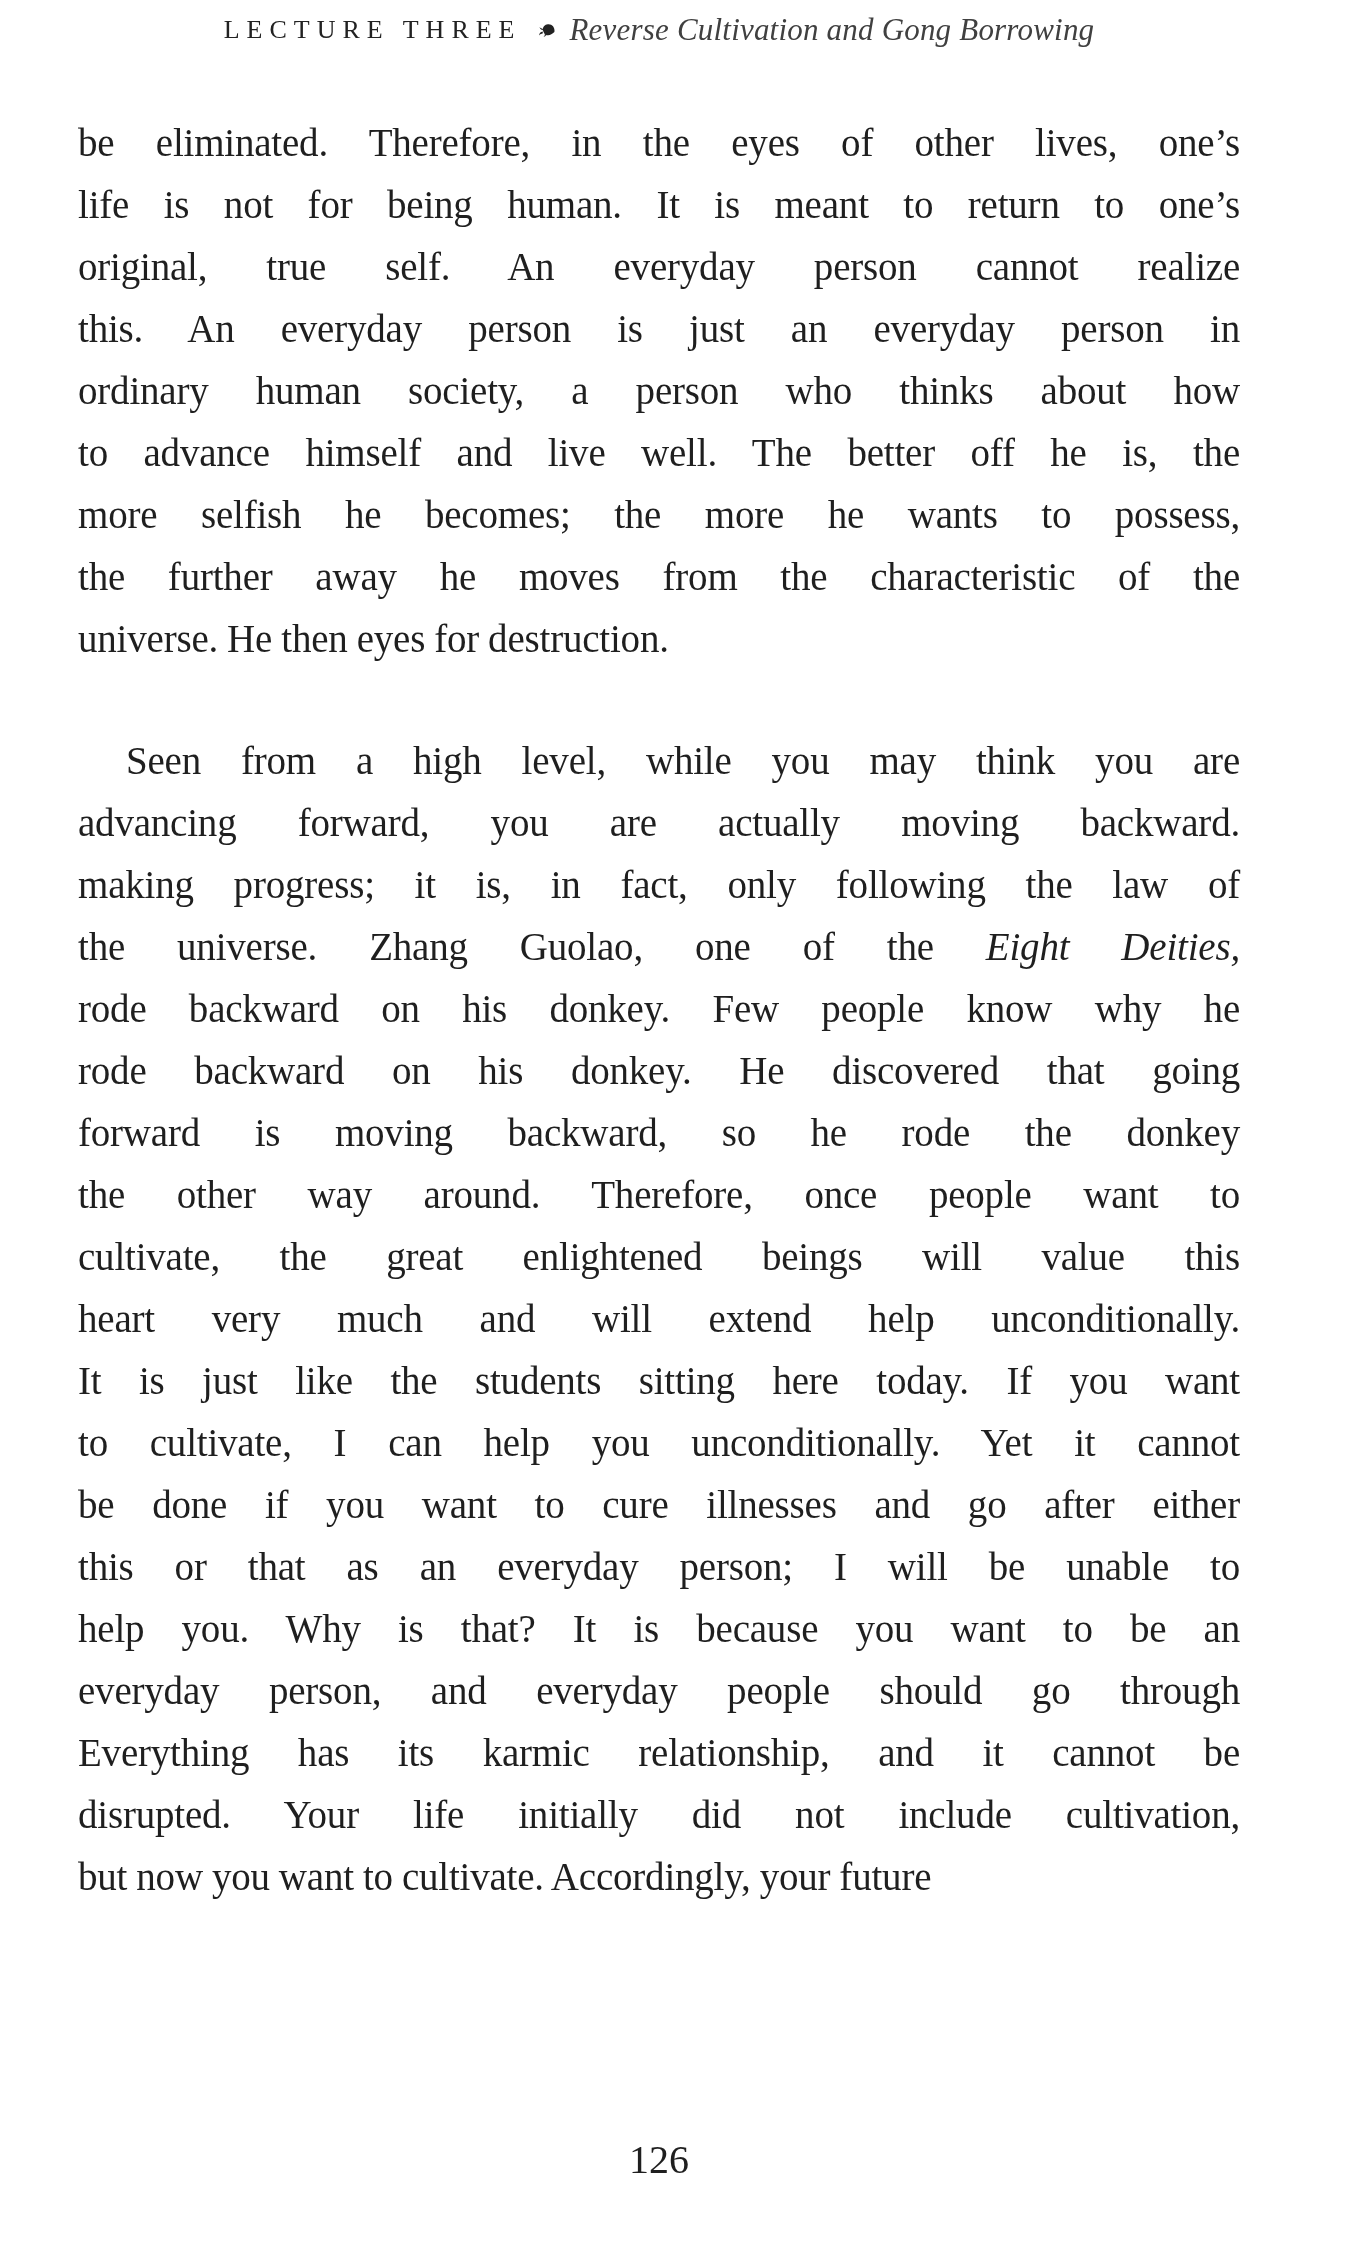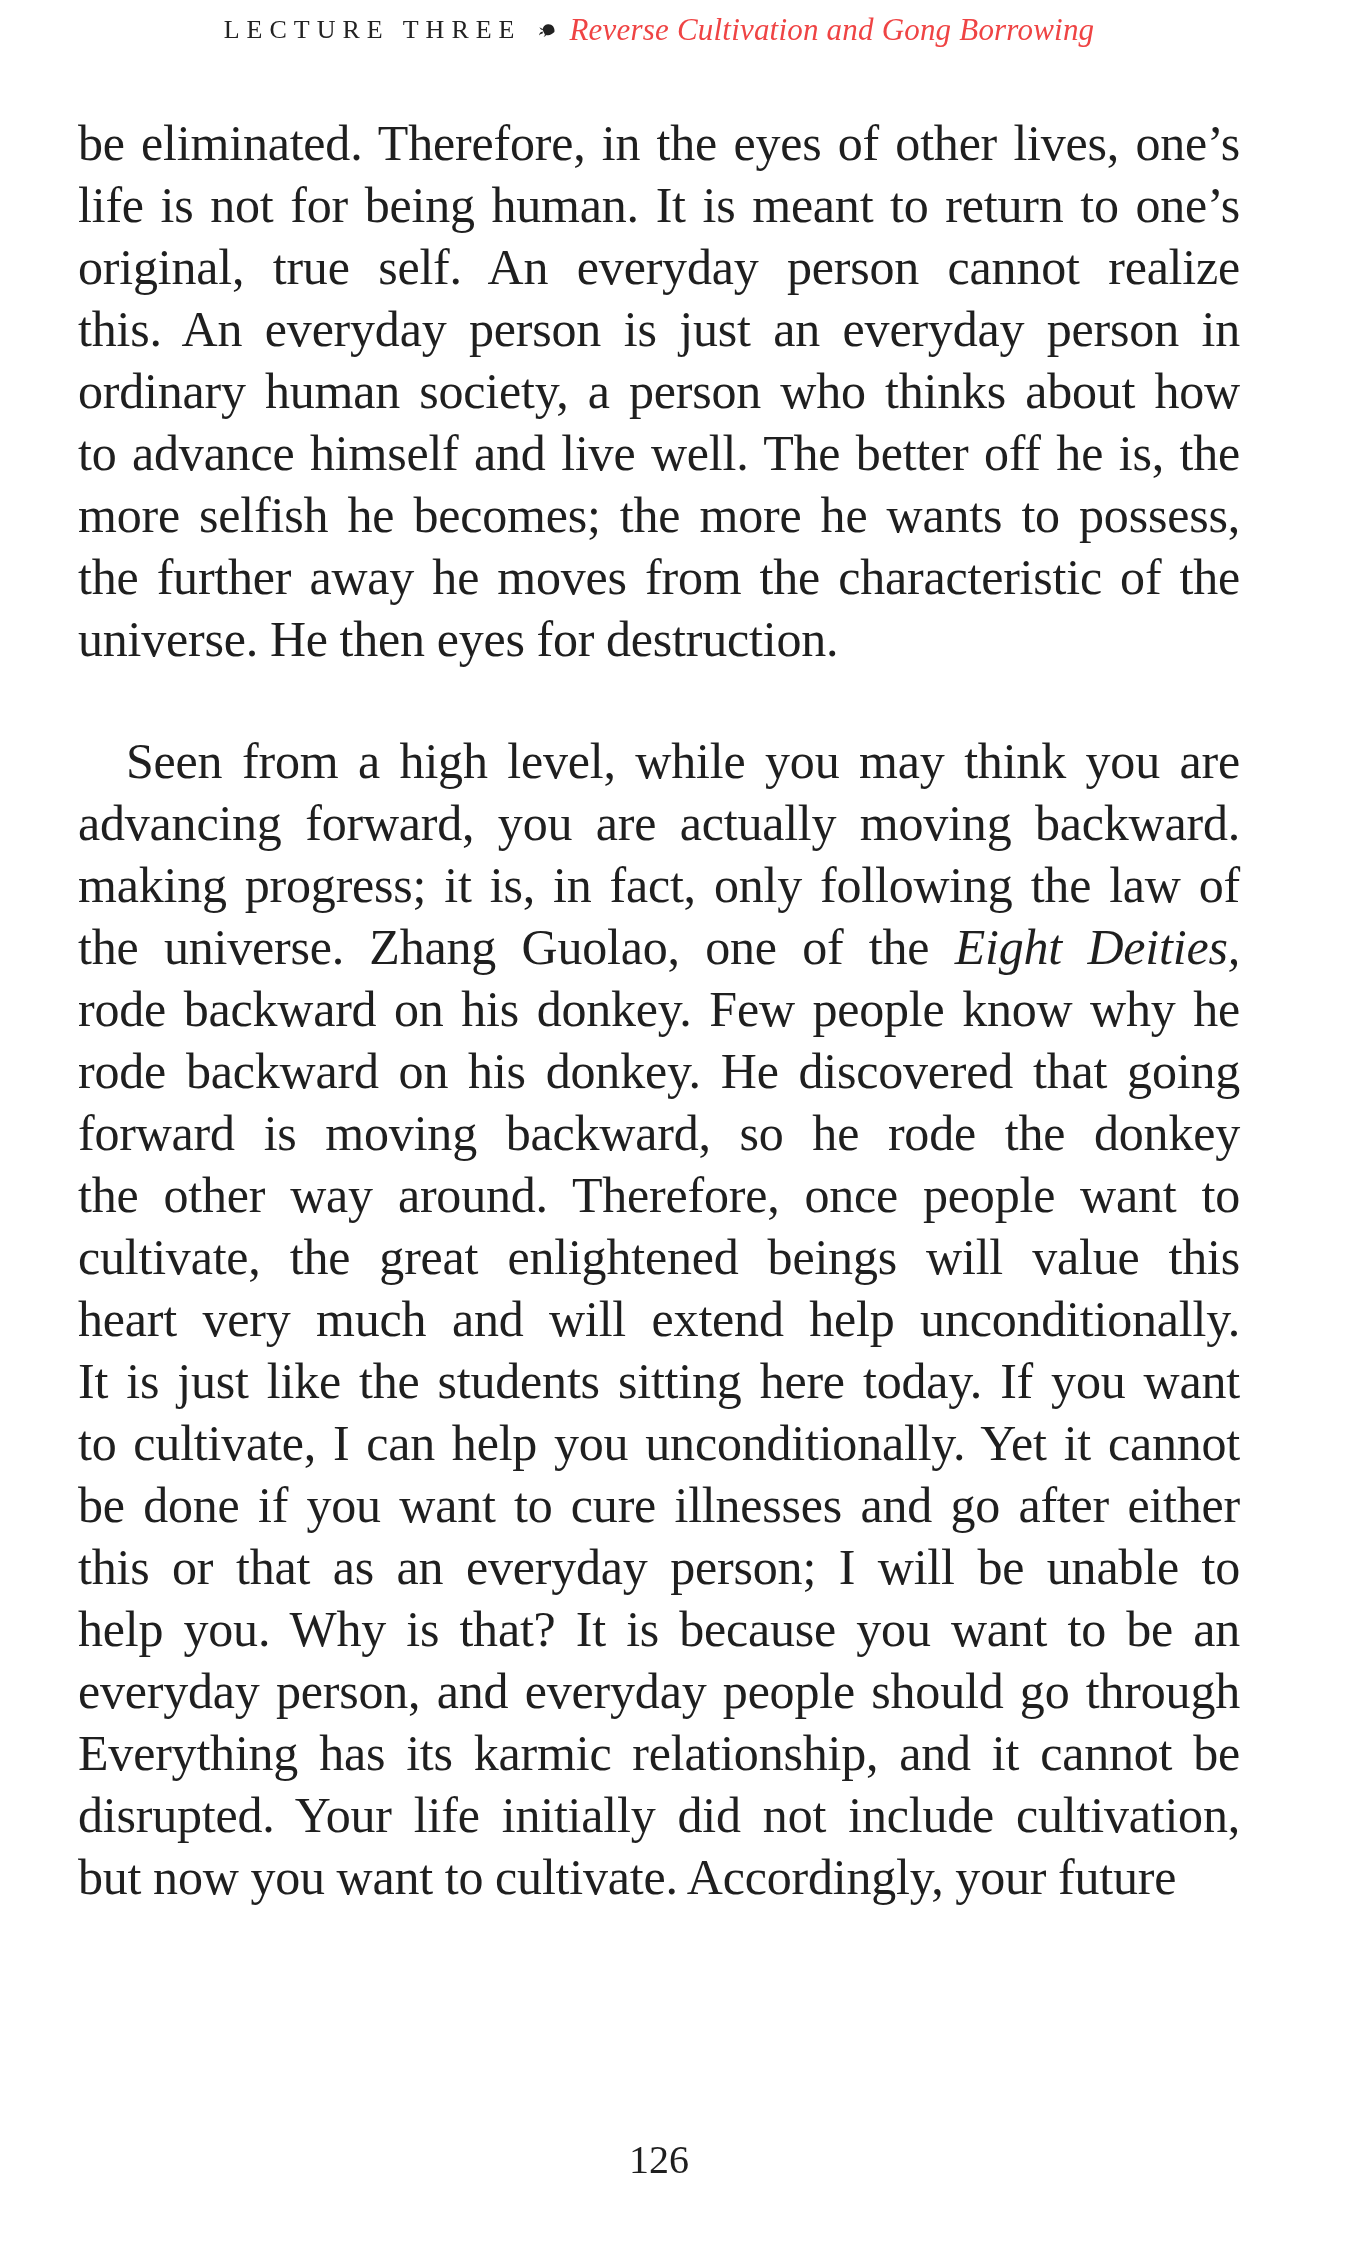--- a/index.html
+++ b/index.html
@@ -35,28 +35,28 @@
   .fleuron {
     width: 24px;
     height: 24px;
     flex: 0 0 auto;
     margin-top: 2px;
   }
   .chapter-title {
     font-style: italic;
     font-size: 31px;
     letter-spacing: 0.2px;
-    color: #ef4444;
+    color: #404040;
   }
   .page-body {
     position: absolute;
     top: 112px;
     left: 78px;
     width: 1162px;
-    font-size: 50px;
+    font-size: 39px;
     line-height: 62px;
     letter-spacing: -0.2px;
     word-spacing: -0.5px;
   }
   .para { margin: 0; }
   .para + .para { margin-top: 60px; }
   .line {
     text-align: justify;
     text-align-last: justify;
     white-space: normal;

